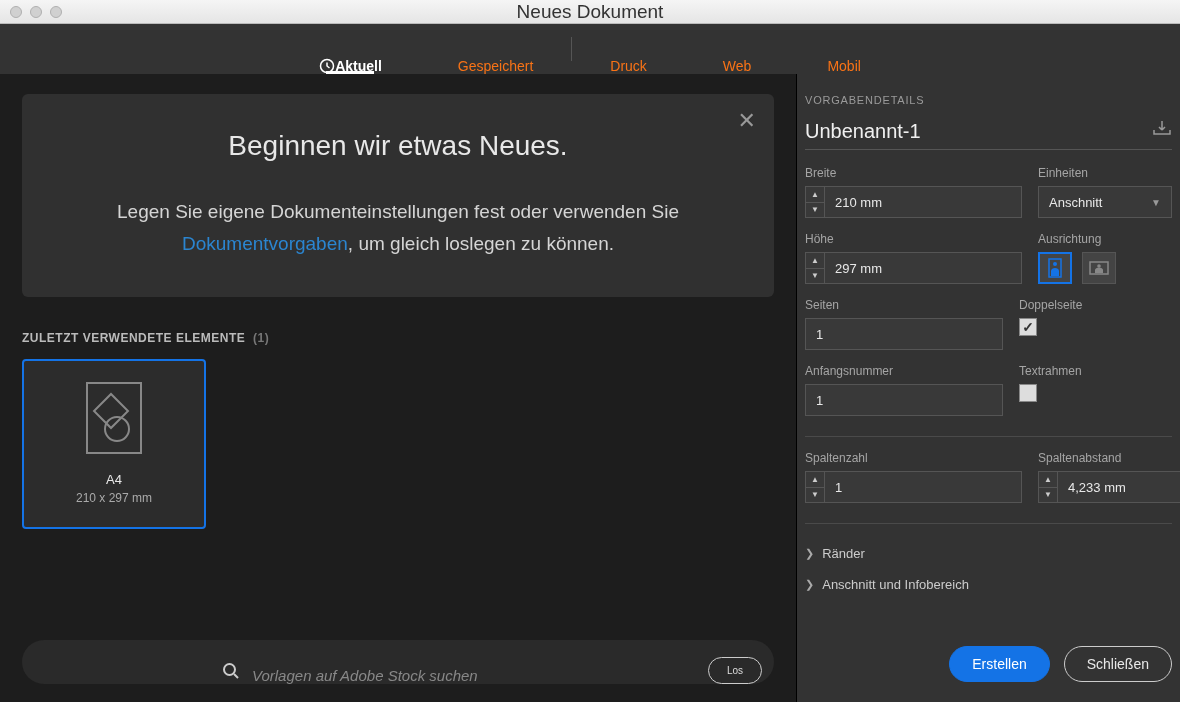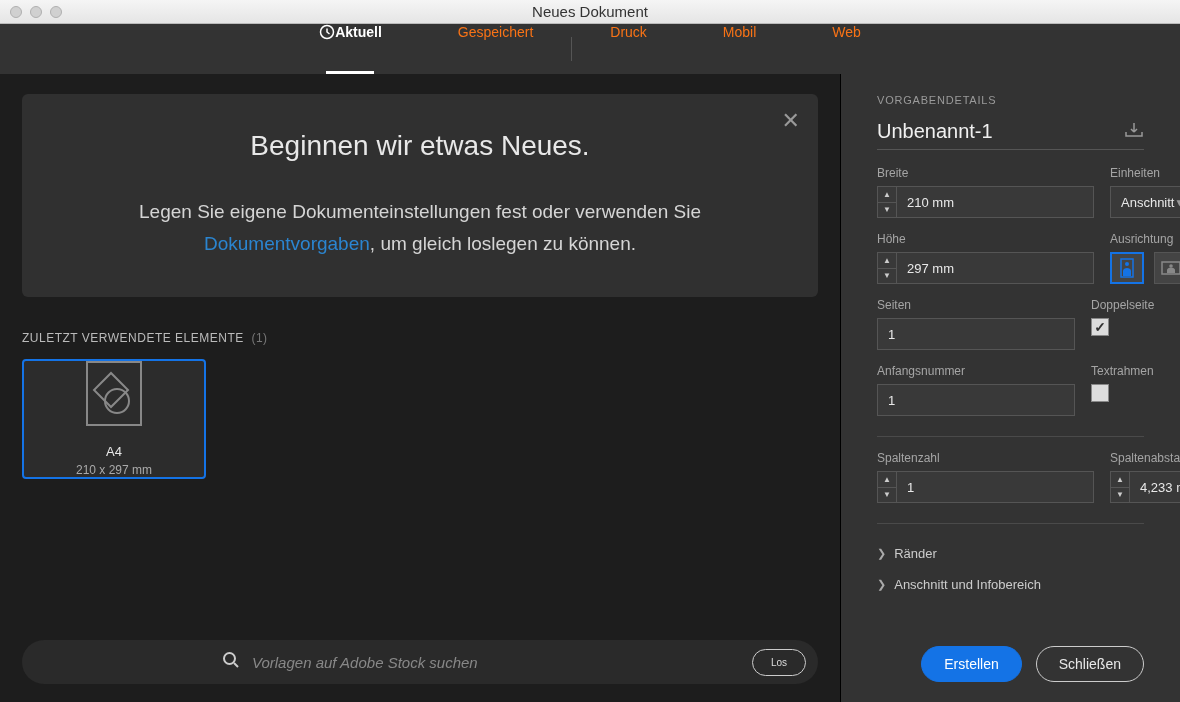--- a/index.html
+++ b/index.html
@@ -1,51 +1,51 @@
 <!DOCTYPE html>
 <html><head>
 <meta charset="utf-8">
 <style>
 *{box-sizing:border-box;margin:0;padding:0;font-family:-apple-system,BlinkMacSystemFont,"Segoe UI",sans-serif}
 body{width:1180px;height:702px;background:#1a1a1a;overflow:hidden}
 .titlebar{height:24px;background:linear-gradient(#f5f5f5,#e5e5e5);display:flex;align-items:center;position:relative;border-bottom:1px solid #bbb}
 .traffic-lights{display:flex;gap:8px;padding-left:10px}
 .tl{width:12px;height:12px;border-radius:50%;background:#d0d0d0;border:1px solid #b0b0b0}
-.title-text{position:absolute;left:50%;transform:translateX(-50%);font-size:15px;color:#333}
+.title-text{position:absolute;left:50%;transform:translateX(-50%);font-size:19px;color:#333}
 .tabs{height:50px;background:#333333;display:flex;align-items:center;justify-content:center;gap:0}
 .tab-group{display:flex;align-items:center}
-.tab{padding:0 38px;height:50px;display:flex;align-items:flex-start;color:#ccc;font-size:14px;cursor:pointer;position:relative}
+.tab{padding:0 38px;height:50px;display:flex;align-items:flex-end;color:#ccc;font-size:14px;cursor:pointer;position:relative}
 .tab.dim{color:#f97316}
 .tab.active{color:#fff;font-weight:600}
 .tab.active::after{content:"";position:absolute;bottom:0;left:50%;transform:translateX(-50%);width:48px;height:3px;background:#fff}
 .divider{width:1px;height:24px;background:#555}
 .main-area{display:flex;height:628px}
 .left-panel{width:840px;background:#1d1d1d;padding:20px 22px 18px 22px;display:flex;flex-direction:column}
 .hero{background:#303030;border-radius:6px;padding:36px 28px;position:relative;text-align:center}
 .hero-close{position:absolute;top:16px;right:18px;color:#999;font-size:22px;cursor:pointer;line-height:1}
 .hero h1{color:#e8e8e8;font-size:28px;font-weight:400;margin-bottom:34px}
 .hero p{color:#d5d5d5;font-size:19px;line-height:1.7}
 .hero a{color:#2b85d0;text-decoration:none}
-.section-label{color:#bbb;font-size:12px;letter-spacing:.5px;margin-top:34px;margin-bottom:14px;font-weight:400}
+.section-label{color:#bbb;font-size:12px;letter-spacing:.5px;margin-top:34px;margin-bottom:14px;font-weight:700}
 .count{color:#777}
 .presets{display:flex;gap:16px}
-.preset-card{width:184px;height:120px;border:2px solid #1473e6;border-radius:4px;background:#2c2c2c;display:flex;flex-direction:column;align-items:center;justify-content:center;cursor:pointer}
+.preset-card{width:184px;height:170px;border:2px solid #1473e6;border-radius:4px;background:#2c2c2c;display:flex;flex-direction:column;align-items:center;justify-content:center;cursor:pointer}
 .preset-icon{width:56px;height:72px;border:2px solid #888;position:relative;margin-bottom:18px}
 .preset-icon::before{content:"";position:absolute;top:14px;left:10px;width:22px;height:22px;border:2px solid #888;transform:rotate(45deg)}
 .preset-icon::after{content:"";position:absolute;bottom:10px;left:16px;width:22px;height:22px;border:2px solid #888;border-radius:50%}
 .preset-card .name{color:#e8e8e8;font-size:13px;margin-bottom:4px}
 .preset-card .dims{color:#aaa;font-size:12px}
-.searchbar{margin-top:auto;background:#2a2a2a;border-radius:24px;height:44px;display:flex;align-items:center;padding:0 6px 0 0}
+.searchbar{margin-top:auto;background:#2a2a2a;border-radius:24px;height:44px;display:flex;align-items:flex-end;padding:0 6px 0 0}
 .search-icon{padding:0 12px 0 200px;color:#ccc}
 .search-input{flex:1;background:transparent;border:none;color:#ccc;font-size:15px;font-style:italic;outline:none}
 .search-input::placeholder{color:#888;font-style:italic}
 .go-btn{border:1.5px solid #ccc;background:transparent;color:#ddd;border-radius:18px;padding:7px 18px;font-size:10px;cursor:pointer;margin-left:14px;margin-right:6px}
-.right-panel{width:340px;background:#333333;padding:20px 36px;display:flex;flex-direction:column;color:#ccc;font-size:13px;border-left:1px solid #000}
+.right-panel{width:384px;background:#333333;padding:20px 8px;display:flex;flex-direction:column;color:#ccc;font-size:13px;border-left:1px solid #000}
 .panel-title{font-size:11px;letter-spacing:.8px;color:#9a9a9a;margin-bottom:14px}
-.preset-name-row{display:flex;align-items:center;justify-content:space-between;margin-bottom:6px}
+.preset-name-row{display:flex;align-items:flex-start;justify-content:space-between;margin-bottom:6px}
 .preset-name{color:#f0f0f0;font-size:20px;font-weight:300;flex:1}
 .save-icon{color:#999;cursor:pointer}
 .name-underline{height:1px;background:#555;margin-bottom:16px}
 .field-row{display:flex;gap:16px;margin-bottom:14px}
 .field{flex:1;display:flex;flex-direction:column}
 .field-label{font-size:12px;color:#a5a5a5;margin-bottom:6px}
 .stepper{display:flex;height:32px}
 .stepper-btns{display:flex;flex-direction:column;width:20px;border:1px solid #555;background:#393939}
 .stepper-btns span{flex:1;display:flex;align-items:center;justify-content:center;font-size:8px;color:#ccc;cursor:pointer}
 .stepper-btns span:first-child{border-bottom:1px solid #555}
@@ -90,24 +90,24 @@
     <div class="tab dim">
         <span>Gespeichert</span>
       </div>
   </div>
   <div class="divider"></div>
   <div class="tab-group">
     <div class="tab dim">
         <span>Druck</span>
       </div>
     <div class="tab dim">
+        <span>Web</span>
+      </div>
+    <div class="tab dim">
         <span>Mobil</span>
-      </div>
-    <div class="tab dim">
-        <span>Web</span>
       </div>
   </div>
 </div>
 
 <div class="main-area">
   <div class="left-panel">
     <div class="hero">
       <div class="hero-close">✕</div>
       <h1>Beginnen wir etwas Neues.</h1>
       <p>

